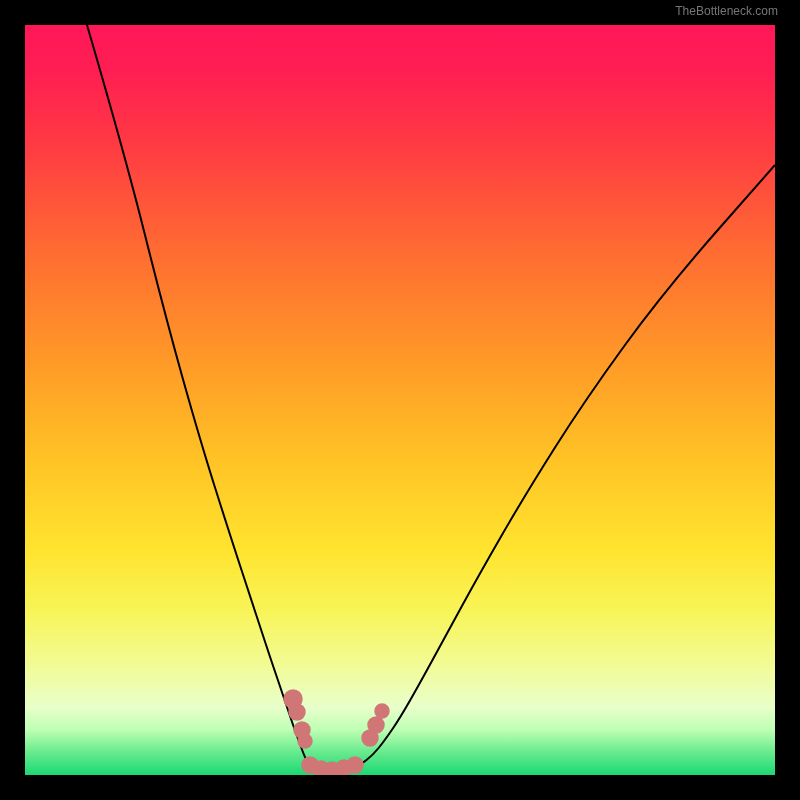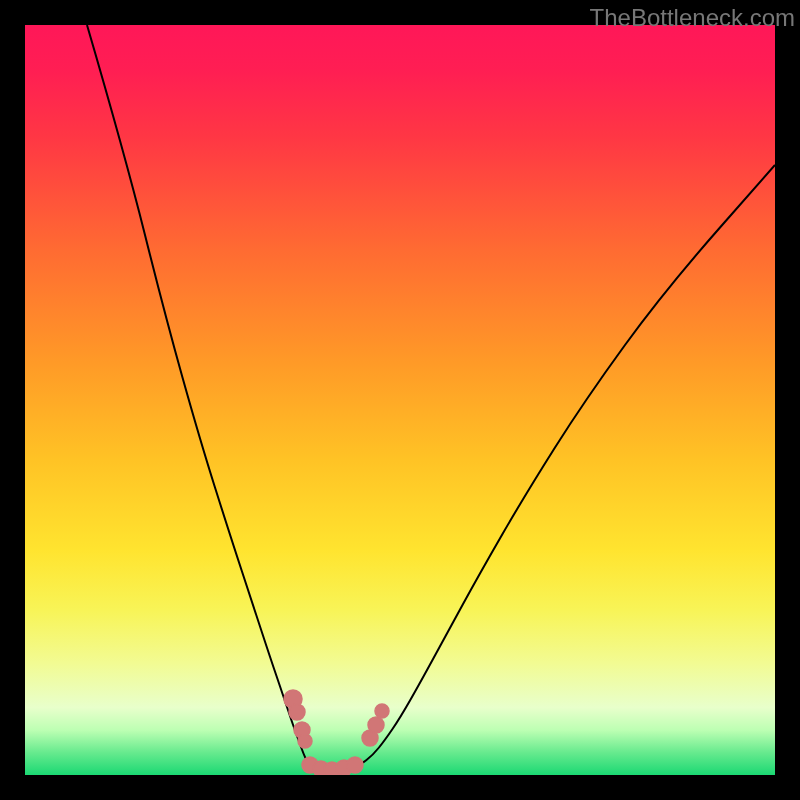--- a/index.html
+++ b/index.html
@@ -7,23 +7,23 @@
       width: 800px;
       height: 800px;
       background: #000;
       font-family: -apple-system, BlinkMacSystemFont, "Segoe UI", Arial, sans-serif;
       position: relative;
       overflow: hidden;
     }
     .watermark {
       position: absolute;
       top: 4px;
-      right: 5px;
+      right: 22px;
       color: #777;
-      font-size: 24px;
+      font-size: 12px;
       font-weight: 500;
       z-index: 10;
     }
     .plot-area {
       position: absolute;
       top: 25px;
       left: 25px;
       width: 750px;
       height: 750px;
     }

